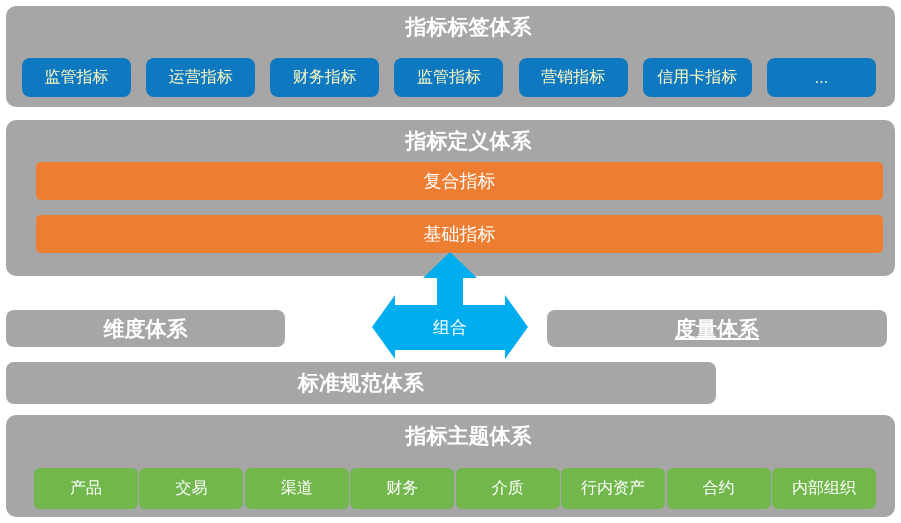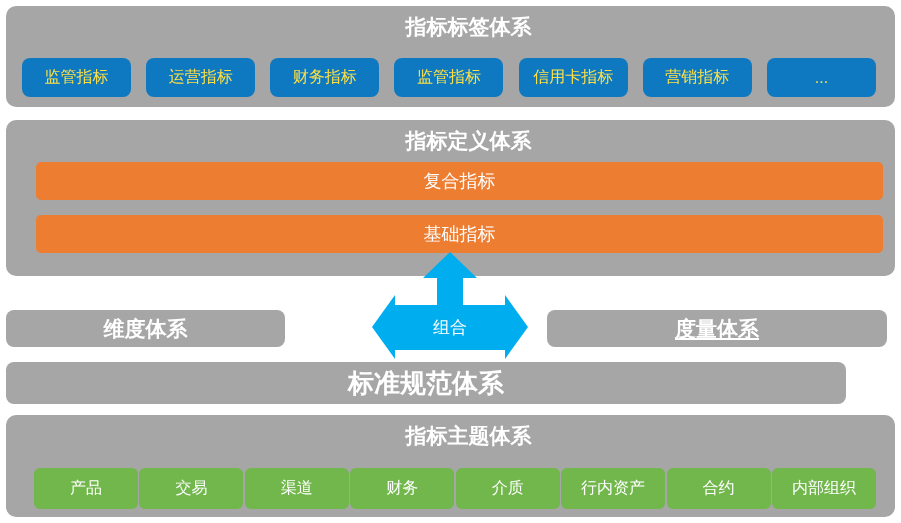--- a/index.html
+++ b/index.html
@@ -8,60 +8,60 @@
     font-family:"Liberation Sans","DejaVu Sans",sans-serif;
   }
   .band{position:absolute;background:var(--panel,#A6A6A6);border-radius:10px;}
   .band-title{
     color:#fff;font-weight:bold;font-size:21px;text-align:center;
     margin-top:8px;line-height:26px;
   }
   .underlined{text-underline-offset:4px;text-decoration-thickness:2px;margin-left:36px;}
   .btn-row{position:absolute;display:flex;justify-content:space-between;}
   .btn{
-    background:var(--blue,#0E79C0);color:#fde047;border-radius:8px;
+    background:var(--blue,#0E79C0);color:#fef9c3;border-radius:8px;
     display:flex;align-items:center;justify-content:center;
     font-size:16px;width:109px;height:39px;
   }
   .gbtn{
     background:var(--green,#71B74B);color:#fff;border-radius:6px;
     display:flex;align-items:center;justify-content:center;
     font-size:16px;width:104px;height:41px;
   }
   .obar{
     position:absolute;left:30px;right:12px;height:38px;border-radius:5px;
     background:var(--orange,#ED7D31);color:#fff;font-size:18px;
     display:flex;align-items:center;justify-content:center;
   }
   .midbox{
     position:absolute;background:var(--panel,#A6A6A6);border-radius:8px;height:37px;
     display:flex;align-items:center;justify-content:center;
     color:#fff;font-size:21px;font-weight:bold;
   }
   .stripe{
-    position:absolute;left:6px;width:840px;background:var(--panel,#A6A6A6);border-radius:8px;
+    position:absolute;left:6px;width:710px;background:var(--panel,#A6A6A6);border-radius:8px;
     display:flex;align-items:center;justify-content:center;
-    color:#fff;font-size:26px;font-weight:bold;
+    color:#fff;font-size:21px;font-weight:bold;
   }
   .arrow-svg{position:absolute;left:365px;top:248px;z-index:5;}
 </style>
 </head>
 <body>
 
 <div class="stage">
 
   <div class="band" style="left:6px;top:6px;width:889px;height:101px;">
     <div class="band-title underlined">指标标签体系</div>
     <div class="btn-row" style="left:16px;right:19px;top:52px;height:39px;">
       <div class="btn">监管指标</div>
       <div class="btn">运营指标</div>
       <div class="btn">财务指标</div>
       <div class="btn">监管指标</div>
+      <div class="btn">营销指标</div>
       <div class="btn">信用卡指标</div>
-      <div class="btn">营销指标</div>
       <div class="btn">...</div>
     </div>
   </div>
 
   <div class="band" style="left:6px;top:120px;width:889px;height:156px;">
     <div class="band-title underlined">指标定义体系</div>
     <div class="obar" style="top:42px;">复合指标</div>
     <div class="obar" style="top:95px;">基础指标</div>
   </div>
 

